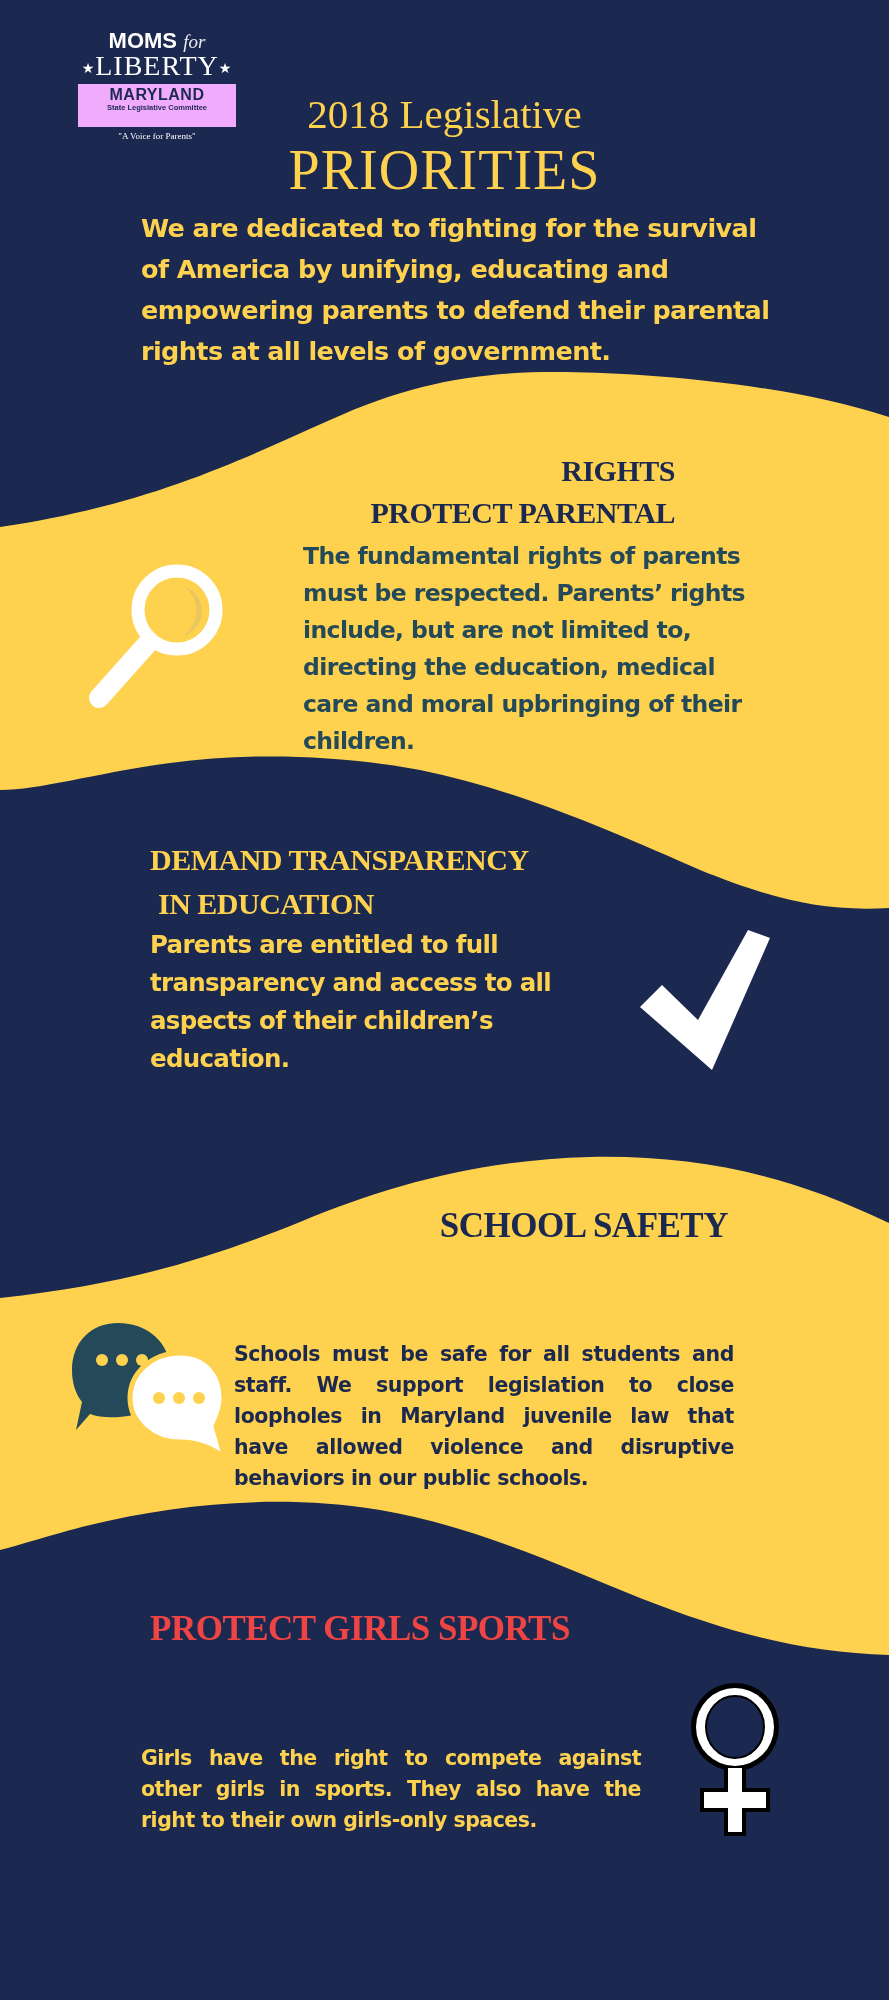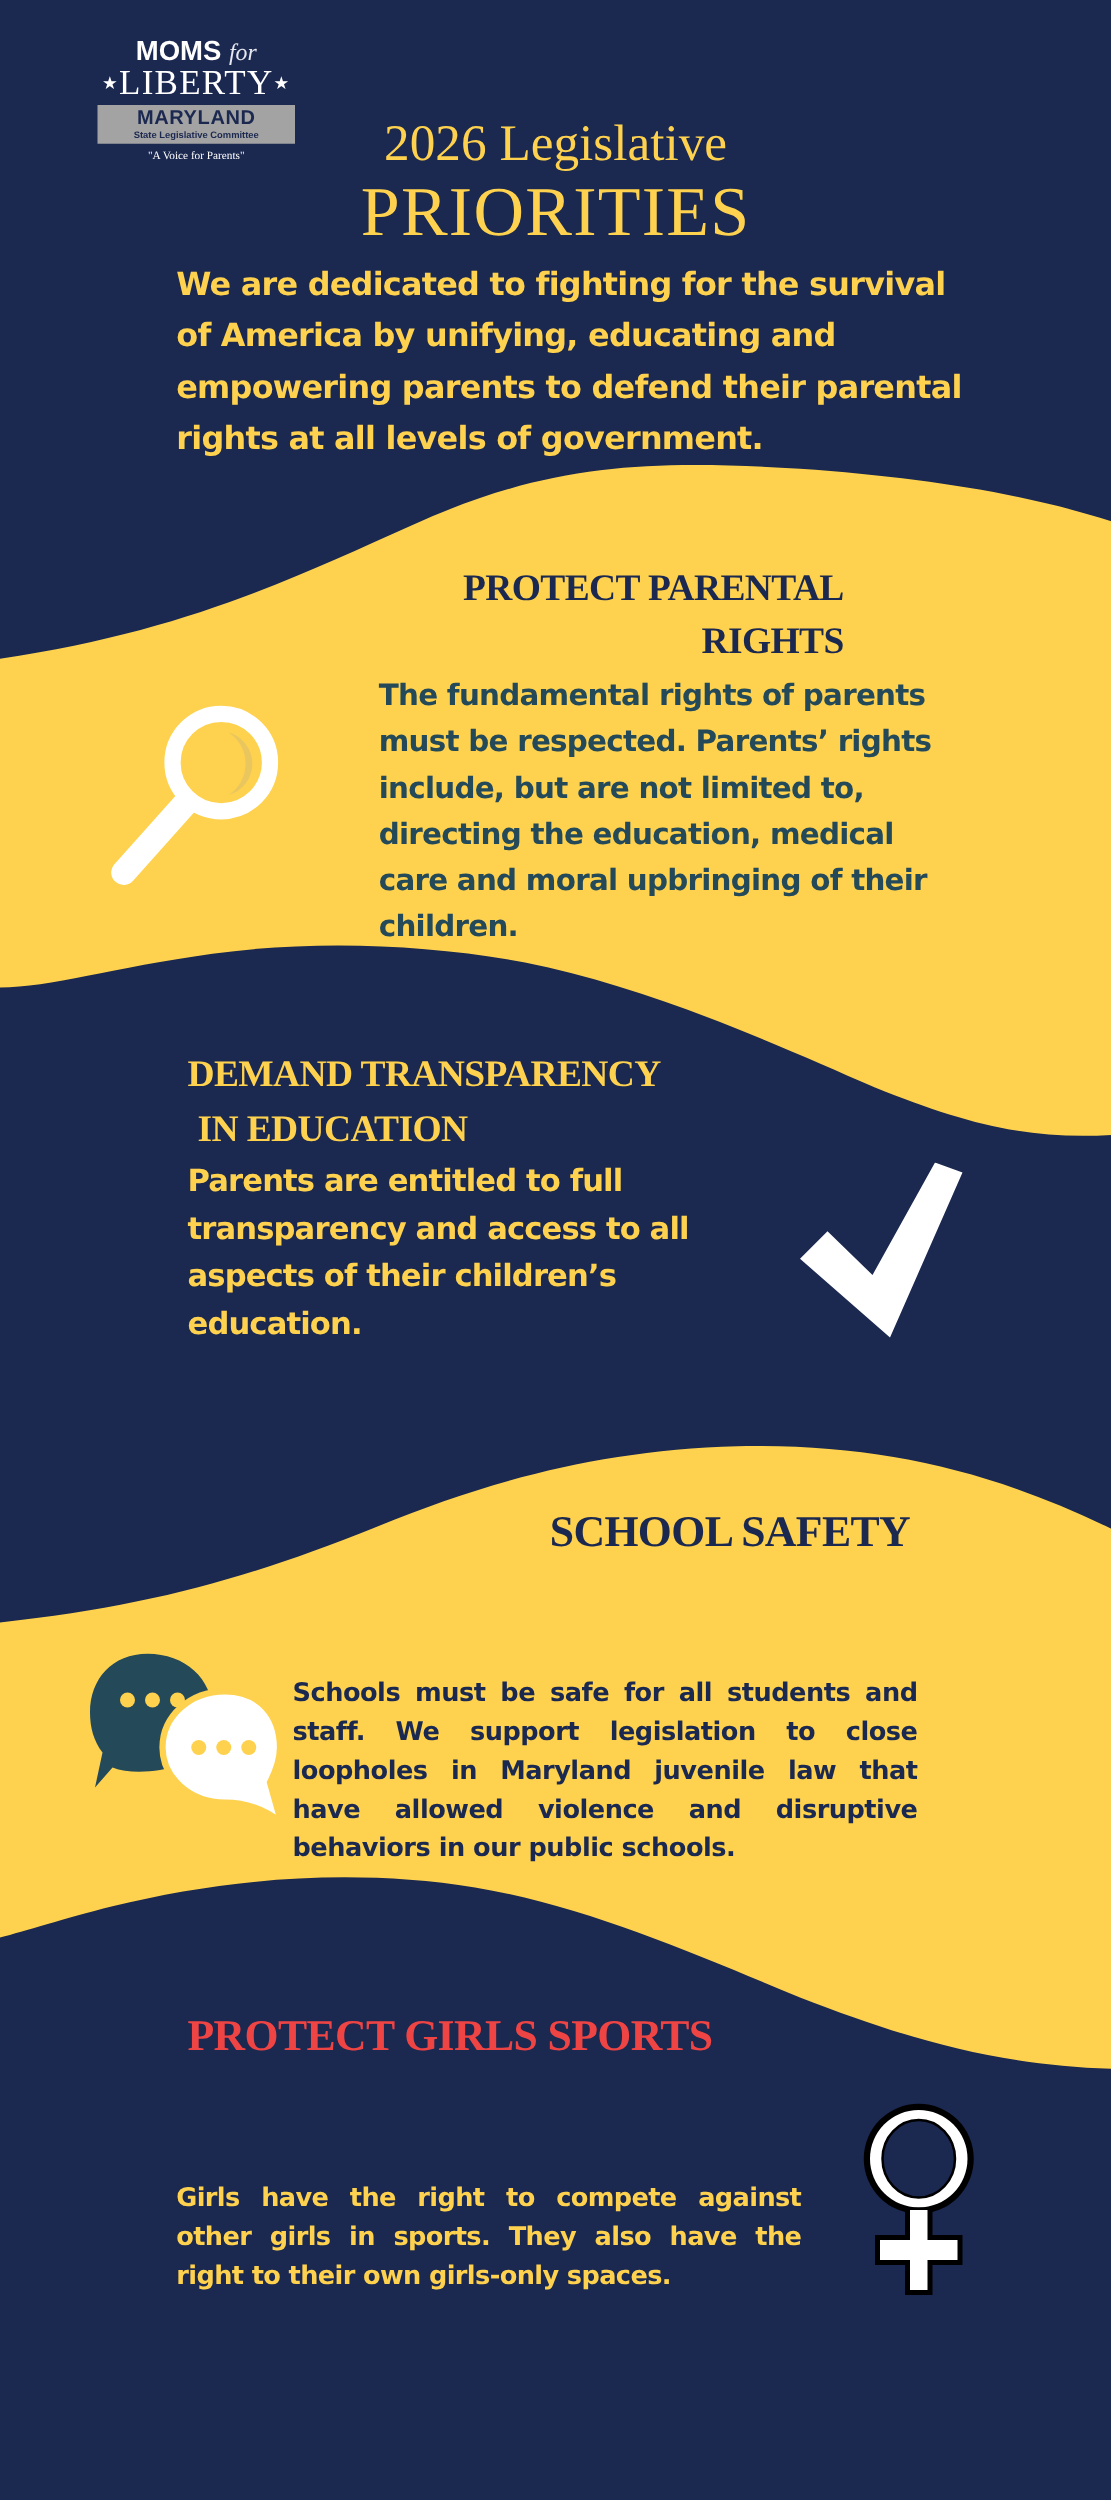--- a/index.html
+++ b/index.html
@@ -4,21 +4,21 @@
 <style>
   html, body { margin:0; padding:0; }
   body { width:889px; height:2000px; position:relative; overflow:hidden; background:#1b2850; }
   .bg { position:absolute; left:0; top:0; width:889px; height:2000px; }
   .abs { position:absolute; }
   .logo { left:72px; top:30px; width:170px; text-align:center; }
   .logo-moms { font-family:"Liberation Sans", sans-serif; font-weight:bold; font-size:22px; color:#fff; letter-spacing:0px; line-height:22px; }
   .logo-for { font-family:"Liberation Serif", serif; font-style:italic; font-size:19px; color:#e8e8f0; font-weight:normal; }
   .logo-liberty { font-family:"Liberation Serif", serif; font-size:28px; color:#fff; line-height:26px; letter-spacing:1px; }
   .logo-star { font-size:14px; vertical-align:middle; }
-  .logo-box { background:#a3a3a3; width:158px; margin:2px auto 0; padding:2px 0 3px; }
+  .logo-box { background:#f0abfc; width:158px; margin:2px auto 0; padding:2px 0 15px; }
   .logo-md { font-family:"Liberation Sans", sans-serif; font-weight:bold; font-size:16px; color:#1b2850; line-height:17px; letter-spacing:0.5px; }
   .logo-slc { font-family:"Liberation Sans", sans-serif; font-weight:bold; font-size:7.5px; color:#1b2850; line-height:9px; }
   .logo-tag { font-family:"Liberation Serif", serif; font-size:9px; color:#fff; margin-top:4px; }
   .title-year { left:0; width:889px; top:90px; text-align:center; font-family:"Liberation Serif", serif; font-size:41px; color:#fed24e; padding-left:0; }
   .title-main { left:0; width:889px; top:138px; text-align:center; font-family:"Liberation Serif", serif; font-size:56px; color:#fed24e; letter-spacing:1px; }
   .mission { left:141px; top:208px; width:640px; font-family:"DejaVu Sans", sans-serif; font-weight:bold; font-size:25.5px; line-height:41px; color:#fed24e; letter-spacing:-0.6px; }
   .h-serif { font-family:"Liberation Serif", serif; font-weight:bold; }
   .s1-title { left:300px; top:450px; width:375px; text-align:right; font-size:30px; line-height:42px; color:#1b2850; letter-spacing:-0.5px; }
   .s1-body { left:303px; top:538px; width:470px; font-family:"DejaVu Sans", sans-serif; font-weight:bold; font-size:23.5px; line-height:37px; color:#244a5a; letter-spacing:-0.6px; }
   .s2-title { left:150px; top:838px; width:480px; font-size:30px; line-height:44px; color:#fed24e; letter-spacing:-0.5px; }
@@ -45,28 +45,28 @@
 <div class="abs logo">
   <div class="logo-moms"><span>MOMS</span> <span class="logo-for">for</span></div>
   <div class="logo-liberty"><span class="logo-star">★</span><span>LIBERTY</span><span class="logo-star">★</span></div>
   <div class="logo-box">
     <div class="logo-md">MARYLAND</div>
     <div class="logo-slc">State Legislative Committee</div>
   </div>
   <div class="logo-tag">"A Voice for Parents"</div>
 </div>
 
-<div class="abs title-year">2026 Legislative</div>
+<div class="abs title-year">2018 Legislative</div>
 <div class="abs title-main">PRIORITIES</div>
 
 <div class="abs mission">We are dedicated to fighting for the survival of America by unifying, educating and empowering parents to defend their parental rights at all levels of government.</div>
 
 <div class="abs h-serif s1-title">
+  <div>RIGHTS</div>
   <div>PROTECT PARENTAL</div>
-  <div>RIGHTS</div>
 </div>
 <div class="abs s1-body">The fundamental rights of parents must be respected. Parents’ rights include, but are not limited to, directing the education, medical care and moral upbringing of their children.</div>
 <svg class="icon" style="left:85px;top:560px;" width="150" height="160" viewBox="0 0 150 160">
   <circle cx="92" cy="50" r="39" fill="none" stroke="#ffffff" stroke-width="13"></circle>
   <path d="M98,26 A26,26 0 0 1 98,76 A30,30 0 0 0 98,26 Z" fill="#e8c460" opacity="0.9"></path>
   <line x1="64" y1="82" x2="14" y2="138" stroke="#ffffff" stroke-width="20" stroke-linecap="round"></line>
 </svg>
 
 <div class="abs h-serif s2-title">
   <div>DEMAND TRANSPARENCY</div>

